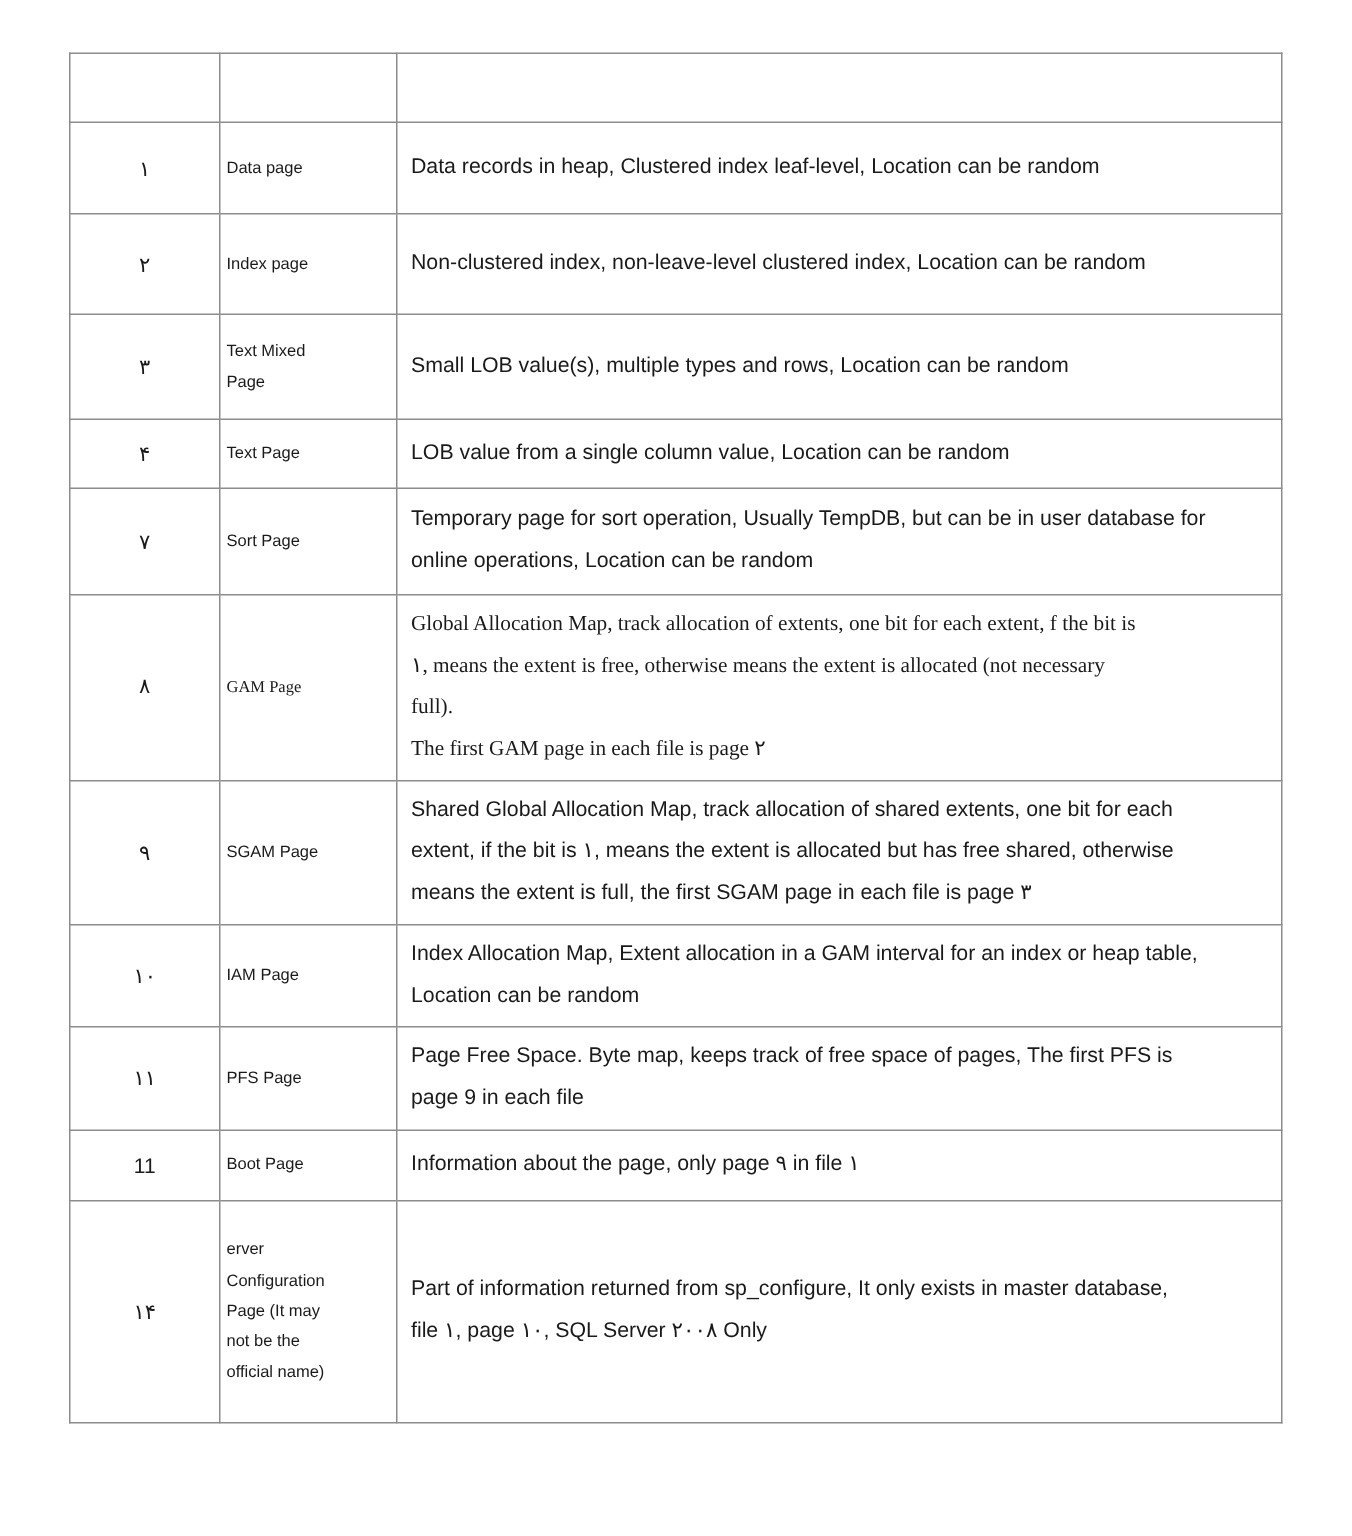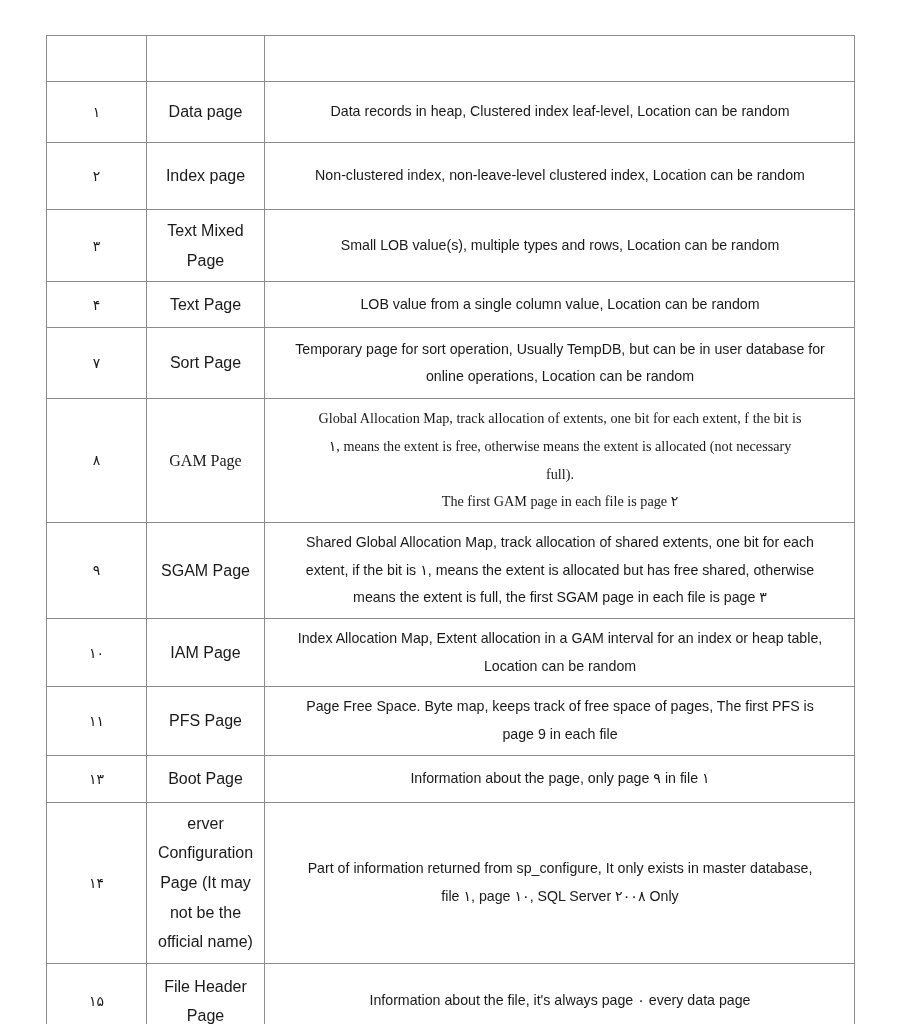--- a/index.html
+++ b/index.html
@@ -64,27 +64,27 @@
   thead th.th-desc { }
 
   
   td.cell-type {
     text-align: center;
     font-size: 14px;
     padding: 4px 2px;
     direction: rtl;
   }
   td.cell-name {
-    text-align: center;
-    font-size: 16px;
+    text-align: left;
+    font-size: 11px;
     line-height: 1.85;
     padding: 6px 4px;
   }
   td.cell-desc {
-    text-align: center;
+    text-align: left;
     font-size: 14.2px;
     line-height: 1.95;
     padding: 6px 8px 6px 9px;
     vertical-align: top;
   }
 
   
   tr[data-h="48"]  td { height: 48px; }
   tr[data-h="54"]  td { height: 54px; }
   tr[data-h="57"]  td { height: 57px; }
@@ -204,21 +204,21 @@
             <td class="cell-type">۱۱</td>
             <td class="cell-name">
               <span class="nl">PFS Page</span>
             </td>
             <td class="cell-desc">
               <span class="nl">Page Free Space. Byte map, keeps track of free space of pages, The first PFS is</span>
               <span class="nl">page 9 in each file</span>
             </td>
           </tr>
           <tr data-h="34">
-            <td class="cell-type">۱۳</td>
+            <td class="cell-type">11</td>
             <td class="cell-name">
               <span class="nl">Boot Page</span>
             </td>
             <td class="cell-desc">
               <span class="nl">Information about the page, only page ۹ in file ۱</span>
             </td>
           </tr>
           <tr data-h="135">
             <td class="cell-type">۱۴</td>
             <td class="cell-name">
@@ -226,27 +226,17 @@
               <span class="nl">Configuration</span>
               <span class="nl">Page (It may</span>
               <span class="nl">not be the</span>
               <span class="nl">official name)</span>
             </td>
             <td class="cell-desc">
               <span class="nl">Part of information returned from sp_configure, It only exists in master database,</span>
               <span class="nl">file ۱, page ۱۰, SQL Server ۲۰۰۸ Only</span>
             </td>
           </tr>
-          <tr data-h="63">
-            <td class="cell-type">۱۵</td>
-            <td class="cell-name">
-              <span class="nl">File Header</span>
-              <span class="nl">Page</span>
-            </td>
-            <td class="cell-desc">
-              <span class="nl">Information about the file, it's always page ۰ every data page</span>
-            </td>
-          </tr>
         </tbody>
     </table>
   </div>
 
 </div>
 
 </body></html>

